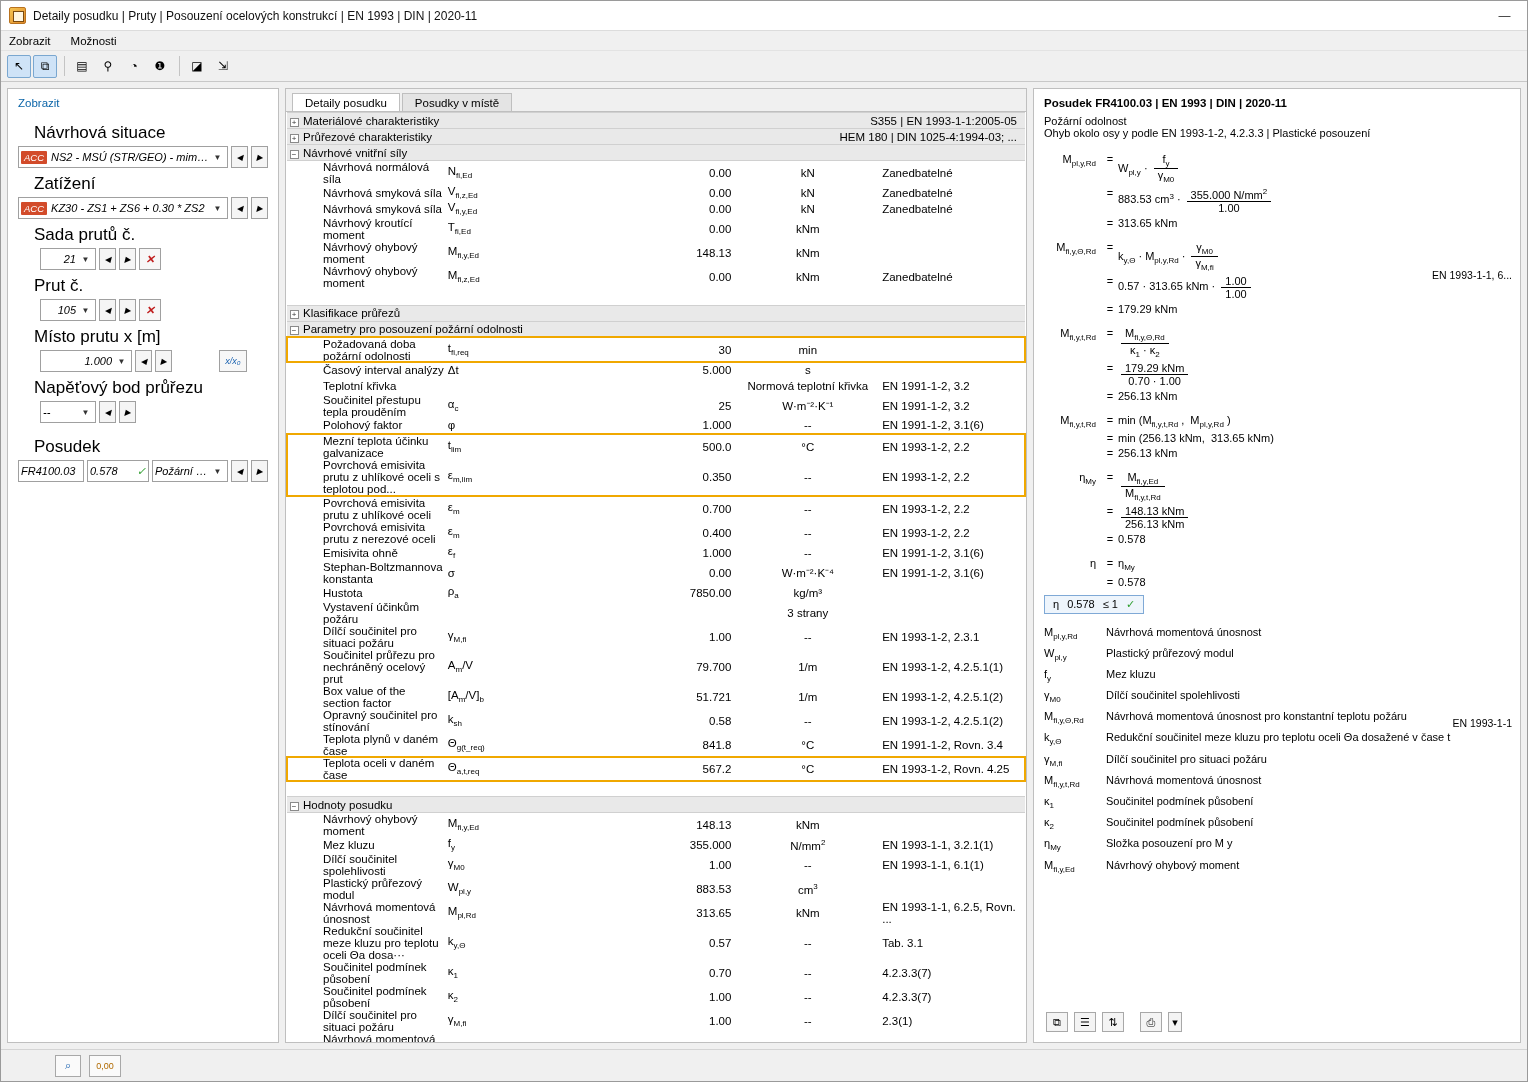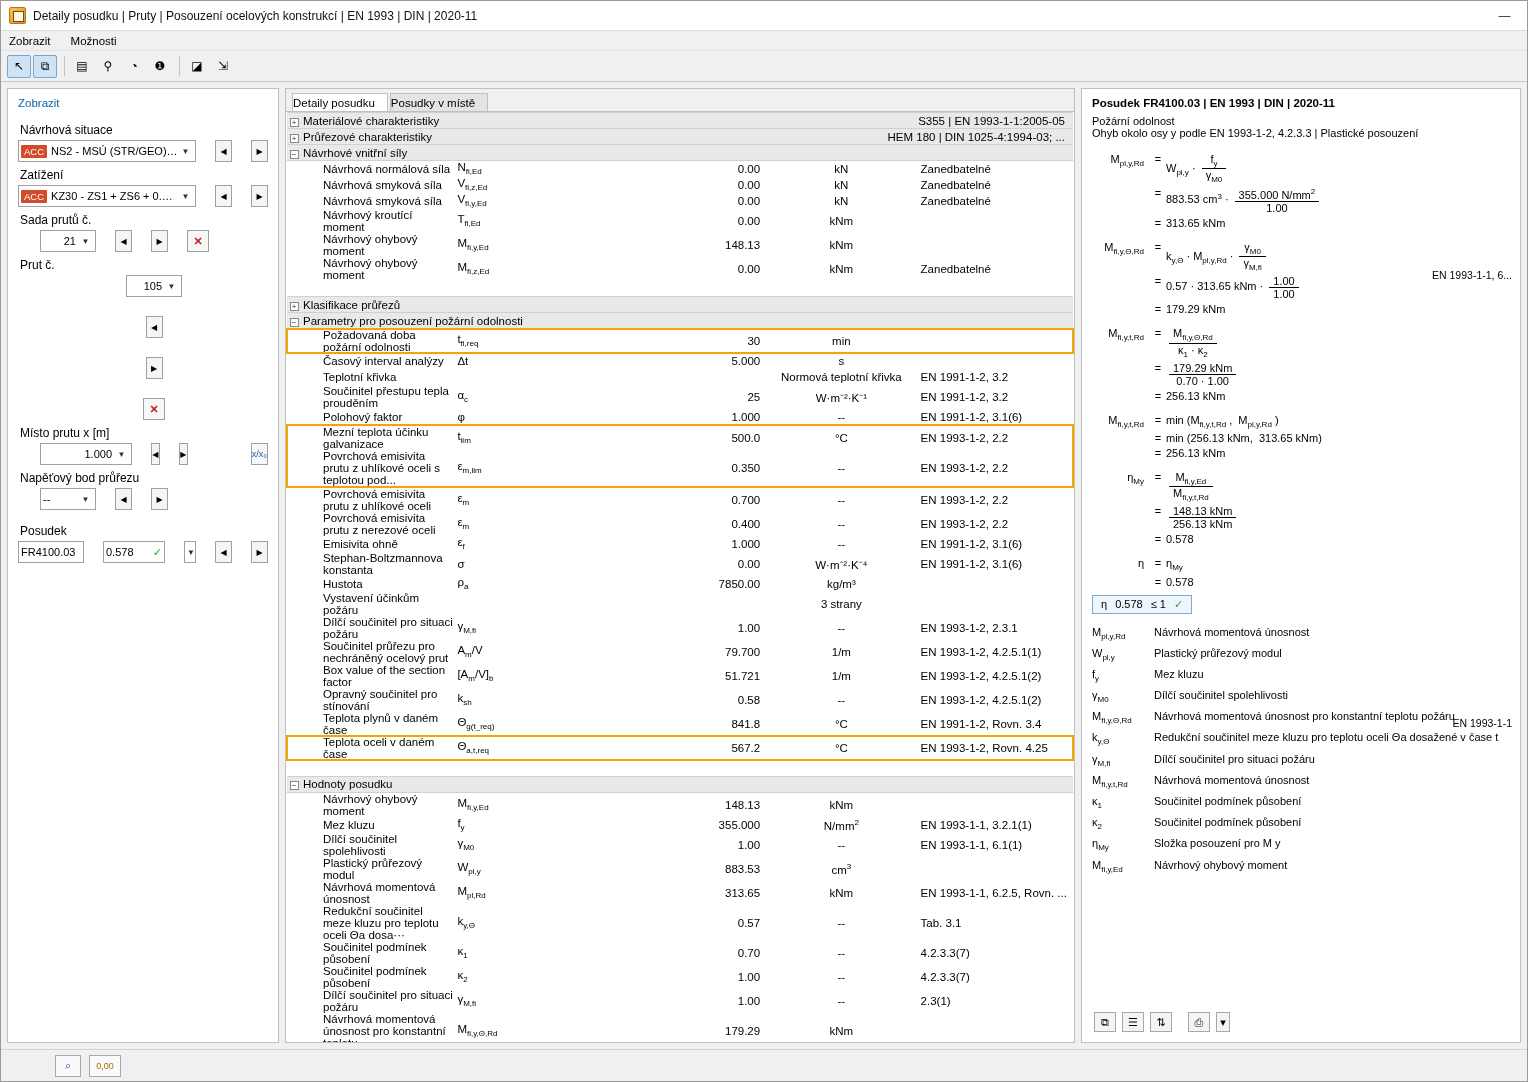--- a/index.html
+++ b/index.html
@@ -64,22 +64,22 @@
   .main {
     flex:1; display:flex; padding:6px; gap:6px;
     background:#f0f0f0; overflow:hidden;
   }
   .panel {
     background:#ffffff; border:1px solid #bfbfbf;
   }
   
   .leftpanel { width:272px; display:flex; flex-direction:column; padding:8px 10px; }
   .leftpanel .grouptitle { color:#0a64a8; font-size:11.5px; margin-bottom:8px; }
-  .fieldlabel { font-size:12px; margin:6px 0 3px 2px; }
-  .rowctl { display:flex; align-items:center; gap:19px; }
+  .fieldlabel { font-size:17px; margin:6px 0 3px 16px; }
+  .rowctl { display:flex; gap:3px;font-style:italic; }
   .combo {
     height:22px; border:1px solid #a0a0a0; background:#fff;
     display:flex; align-items:center; flex:1; font-size:11px; padding:0 2px;
     position:relative; min-width:0;
   }
   .combo .txt { overflow:hidden; white-space:nowrap; text-overflow:ellipsis; flex:1; }
   .combo .arrow {
     width:15px; height:20px; display:flex; align-items:center; justify-content:center;
     font-size:8px; color:#333;
   }
@@ -97,21 +97,21 @@
   }
   .smallcombo { width:56px; flex:none; }
   .midcombo { width:92px; flex:none; }
   .xbtn { color:#c02020; font-weight:bold; }
   .bluebtn { color:#1a62b0;margin-left:44px; }
   .greenchk { color:#2e9e2e; }
   
   .centerpanel { flex:1; display:flex; flex-direction:column; min-width:0; background:#f0f0f0; border:1px solid #bfbfbf;}
   .tabs { display:flex; height:22px; background:#f0f0f0; padding:4px 4px 0 6px; }
   .tab {
-    padding:3px 12px 2px 0; font-size:11.5px;
+    padding:3px 12px 2px 12px; font-size:11.5px;
     border:1px solid #bfbfbf; border-bottom:none; background:#e4e4e4; margin-right:2px;
   }
   .tab.sel { background:#ffffff; position:relative; top:0px; }
   .tablearea { flex:1; background:#fff; margin:0; overflow:hidden; border-top:1px solid #bfbfbf;}
   table.grid { width:100%; border-collapse:collapse; table-layout:fixed; }
   table.grid td { font-size:11.5px; padding:0 2px; height:16px; vertical-align:middle; }
   tr.section td { background:#e9e9e9; border-top:1px solid #d0d0d0; border-bottom:1px solid #d0d0d0; }
   tr.section .expander { width:14px; text-align:center; color:#333; }
   .expbox {
     display:inline-block; width:9px; height:9px; border:1px solid #8a8a8a; background:#fff;
@@ -120,21 +120,21 @@
   .c-label { padding-left:22px !important; }
   .c-sym { width:96px;margin-left:28px; }
   .c-val { width:70px; text-align:right; padding-right:4px !important; }
   .c-unit { width:68px;text-align:center; }
   .c-note { width:150px; }
   .c-ref { width:180px; }
   .sub { font-size:8px; vertical-align:sub; }
   .sup { font-size:8px; vertical-align:super; }
   .divider-row td { height:6px; }
   
-  .rightpanel { width:440px; background:#fff; border:1px solid #bfbfbf; padding:8px 10px; overflow:hidden; position:relative;}
+  .rightpanel { width:488px; background:#fff; border:1px solid #bfbfbf; padding:8px 10px; overflow:hidden; position:relative;}
   .rp-title { font-size:11.5px; font-weight:bold; margin-bottom:6px; }
   .rp-sub { font-size:11px; }
   .formulas { margin-top:10px; font-size:11px; }
   .frow { display:flex; align-items:flex-start; margin-bottom:3px; }
   .fsym { width:58px; text-align:right; padding-right:6px; font-style:normal;}
   .feq { width:16px; text-align:center; }
   .fbody { flex:1; }
   .frac { display:inline-block; text-align:center; vertical-align:middle; margin:0 3px;}
   .frac .num { border-bottom:1px solid #000; padding:0 4px; display:block; }
   .frac .den { padding:0 4px; display:block; }
@@ -224,21 +224,21 @@
         <div class="combo smallcombo">
           <span class="txt" style="text-align:right;padding-right:2px;">21</span>
           <span class="arrow">▼</span>
         </div>
         <div class="spin">◀</div>
         <div class="spin">▶</div>
         <div class="iconbtn xbtn">✕</div>
       </div>
 
       <div class="fieldlabel">Prut č.</div>
-      <div class="rowctl" style="padding-left:22px;flex-direction:column;">
+      <div class="rowctl" style="padding-left:22px;">
         <div class="combo smallcombo">
           <span class="txt" style="text-align:right;padding-right:2px;">105</span>
           <span class="arrow">▼</span>
         </div>
         <div class="spin">◀</div>
         <div class="spin">▶</div>
         <div class="iconbtn xbtn">✕</div>
       </div>
 
       <div class="fieldlabel">Místo prutu x [m]</div>

